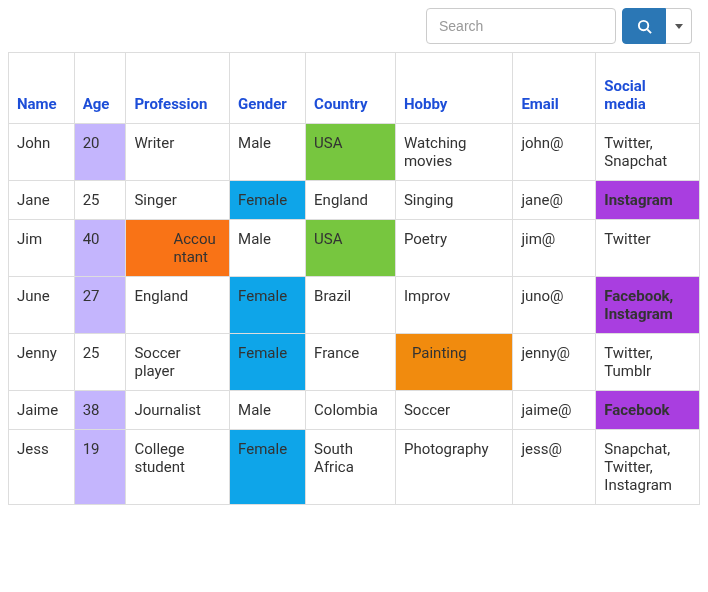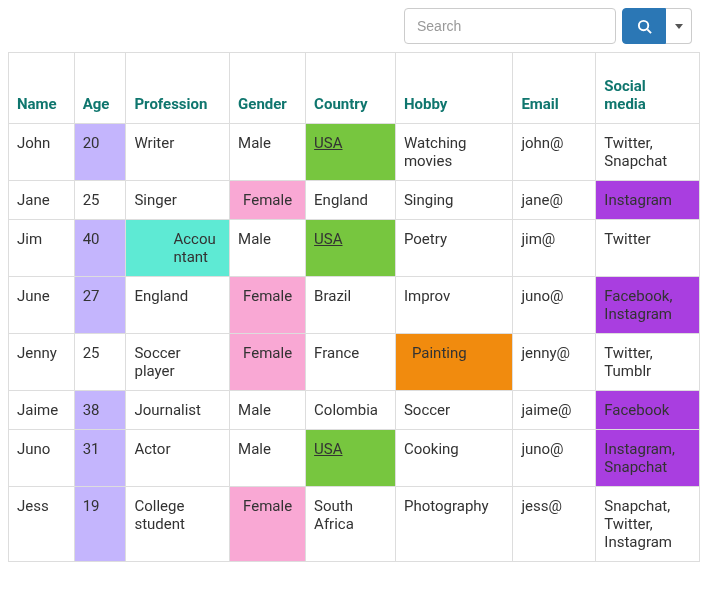--- a/index.html
+++ b/index.html
@@ -13,21 +13,21 @@
   }
   .toolbar {
     display: flex;
     justify-content: flex-end;
     align-items: stretch;
     gap: 0;
     margin-bottom: 8px;
     padding-right: 8px;
   }
   .search-input {
-    width: 212px;
+    width: 190px;
     height: 36px;
     padding: 6px 12px;
     font-size: 14px;
     color: #555;
     border: 1px solid #ccc;
     border-radius: 4px;
     margin-right: 6px;
   }
   .search-input::placeholder { color: #999; }
   .search-btn {
@@ -67,40 +67,40 @@
   }
   th, td {
     border: 1px solid #ddd;
     padding: 10px 8px;
     text-align: left;
     vertical-align: top;
     word-wrap: break-word;
   }
   th {
     font-weight: 700;
-    color: #0f766e;
+    color: #1d4ed8;
     background: #fff;
     vertical-align: bottom;
     padding-top: 24px;
   }
   col.c-name   { width: 9.5%; }
   col.c-age    { width: 7.5%; }
   col.c-prof   { width: 15%; }
   col.c-gender { width: 11%; }
   col.c-country{ width: 13%; }
   col.c-hobby  { width: 17%; }
   col.c-email  { width: 12%; }
   col.c-social { width: 15%; }
 
   .hl-blue   { background: #c4b5fd; }
-  .hl-yellow { background: #f9a8d4; text-align: center; }
-  .hl-green  { background: #77c63f; text-decoration: underline; }
-  .hl-red    { background: #5eead4; padding-left: 47px; }
+  .hl-yellow { background: #0ea5e9; }
+  .hl-green  { background: #77c63f; }
+  .hl-red    { background: #f97316; padding-left: 47px; }
   .hl-orange { background: #f18b0e; padding-left: 16px; }
-  .hl-purple { background: #a93ee0; }
+  .hl-purple { background: #a93ee0; font-weight: bold; }
 </style>
 </head>
 <body>
 
 <div class="toolbar">
   <input class="search-input" type="text" placeholder="Search" style="">
   <button class="search-btn">
     <svg width="15" height="15" viewBox="0 0 16 16" fill="none" stroke="white" stroke-width="2">
       <circle cx="7" cy="7" r="5"></circle>
       <line x1="11" y1="11" x2="15" y2="15"></line>
@@ -189,30 +189,20 @@
         <td>Jaime</td>
         <td class="hl-blue">38</td>
         <td>Journalist</td>
         <td>Male</td>
         <td>Colombia</td>
         <td>Soccer</td>
         <td>jaime@</td>
         <td class="hl-purple">Facebook</td>
       </tr>
       <tr>
-        <td>Juno</td>
-        <td class="hl-blue">31</td>
-        <td>Actor</td>
-        <td>Male</td>
-        <td class="hl-green">USA</td>
-        <td>Cooking</td>
-        <td>juno@</td>
-        <td class="hl-purple">Instagram, Snapchat</td>
-      </tr>
-      <tr>
         <td>Jess</td>
         <td class="hl-blue">19</td>
         <td>College student</td>
         <td class="hl-yellow">Female</td>
         <td>South Africa</td>
         <td>Photography</td>
         <td>jess@</td>
         <td>Snapchat, Twitter, Instagram</td>
       </tr>
     </tbody>

